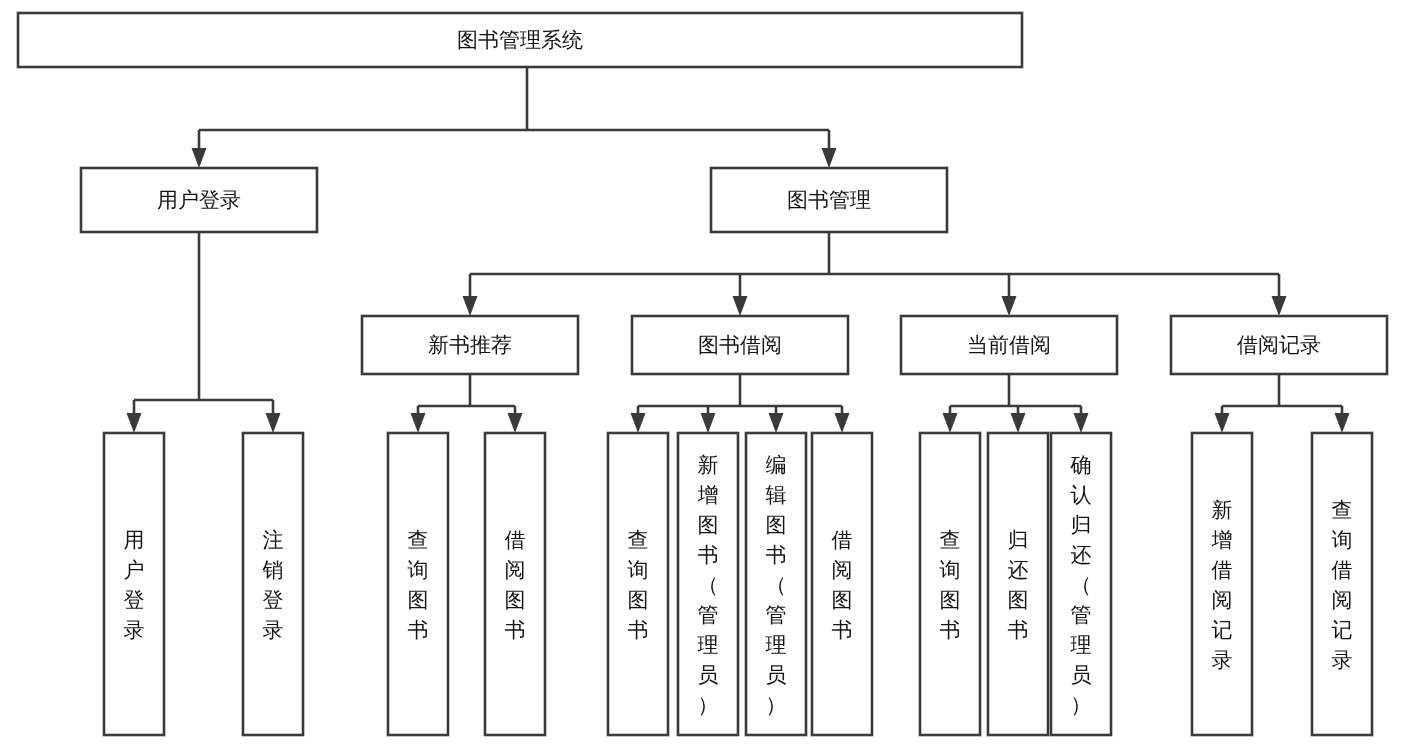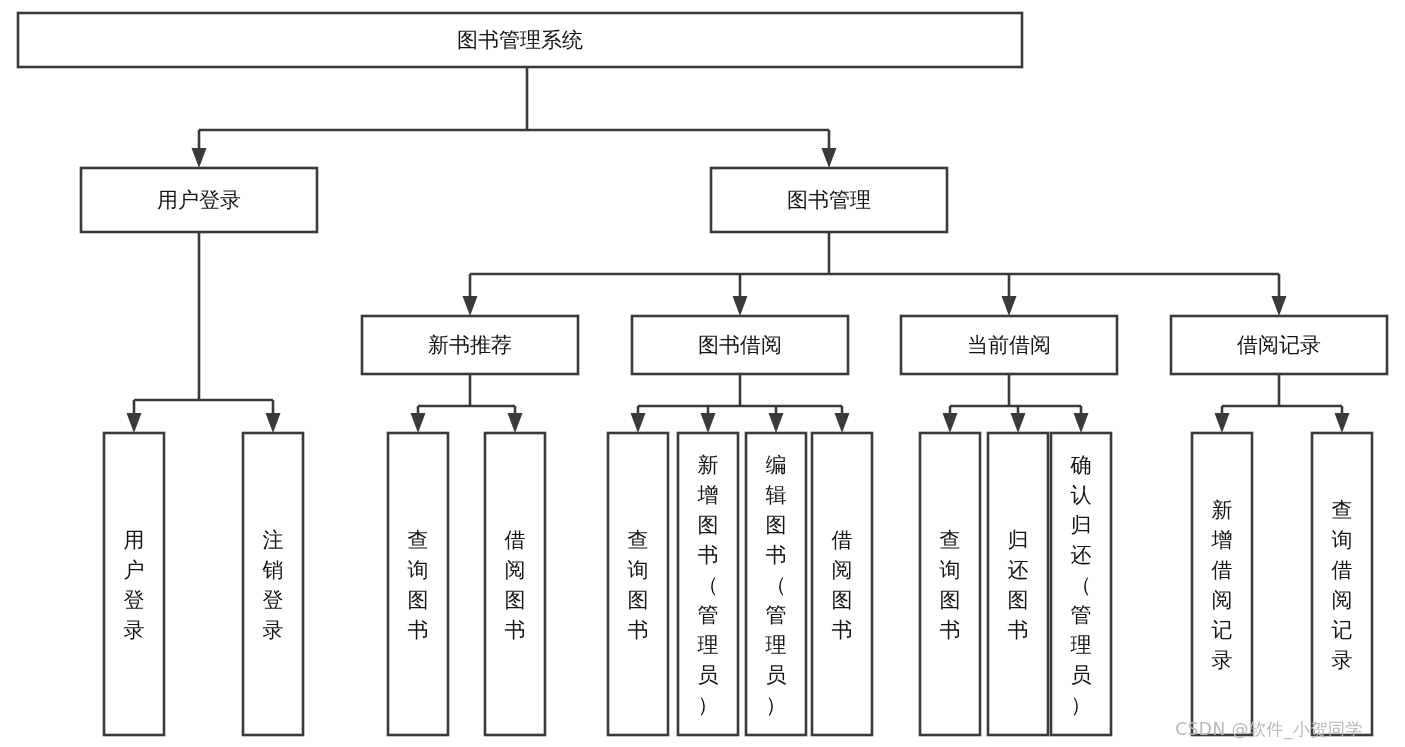--- a/index.html
+++ b/index.html
@@ -217,14 +217,13 @@
         <g>
           <rect x="1192" y="433" width="60" height="302" class="node-box"></rect>
           <text x="1222" y="516.8" class="node-label-v"><tspan x="1222" dy="0">新</tspan><tspan x="1222" dy="30">增</tspan><tspan x="1222" dy="30">借</tspan><tspan x="1222" dy="30">阅</tspan><tspan x="1222" dy="30">记</tspan><tspan x="1222" dy="30">录</tspan></text>
         </g>
         <g>
           <rect x="1312" y="433" width="60" height="302" class="node-box"></rect>
           <text x="1342" y="516.8" class="node-label-v"><tspan x="1342" dy="0">查</tspan><tspan x="1342" dy="30">询</tspan><tspan x="1342" dy="30">借</tspan><tspan x="1342" dy="30">阅</tspan><tspan x="1342" dy="30">记</tspan><tspan x="1342" dy="30">录</tspan></text>
         </g>
       </g>
   </svg>
-  <div class="watermark">CSDN @软件_小贺同学</div>
 </div>
 
 </body></html>

